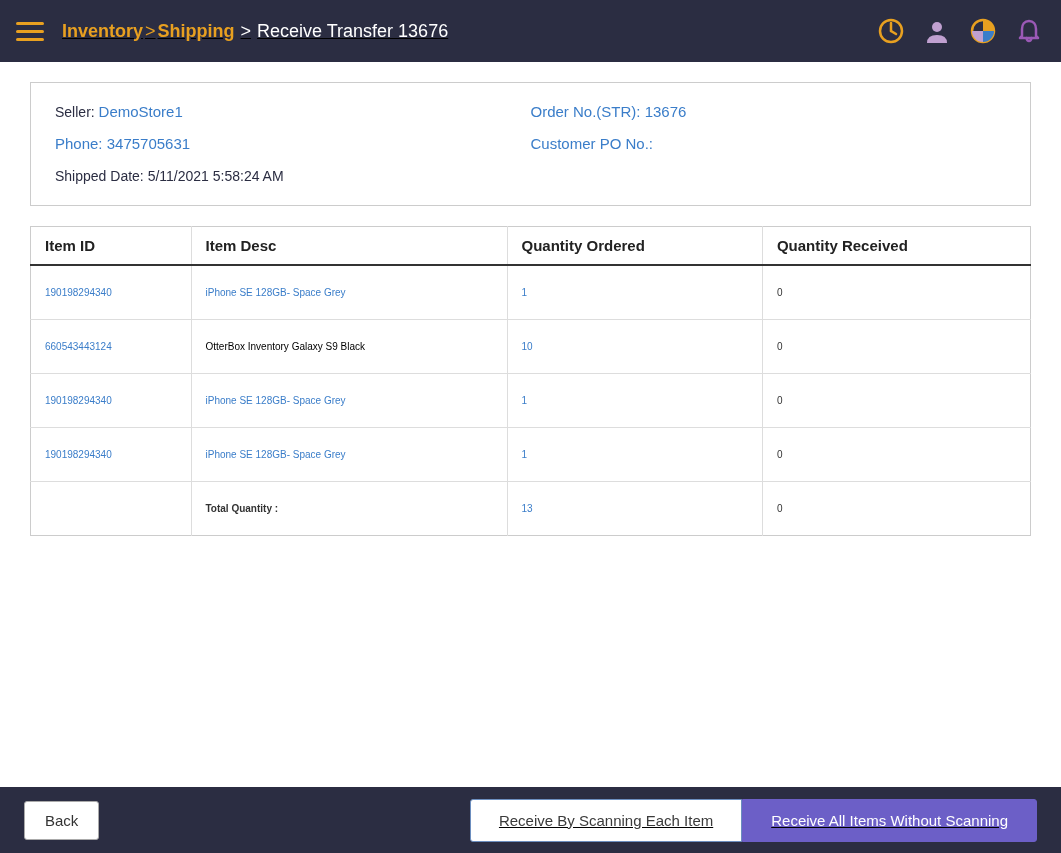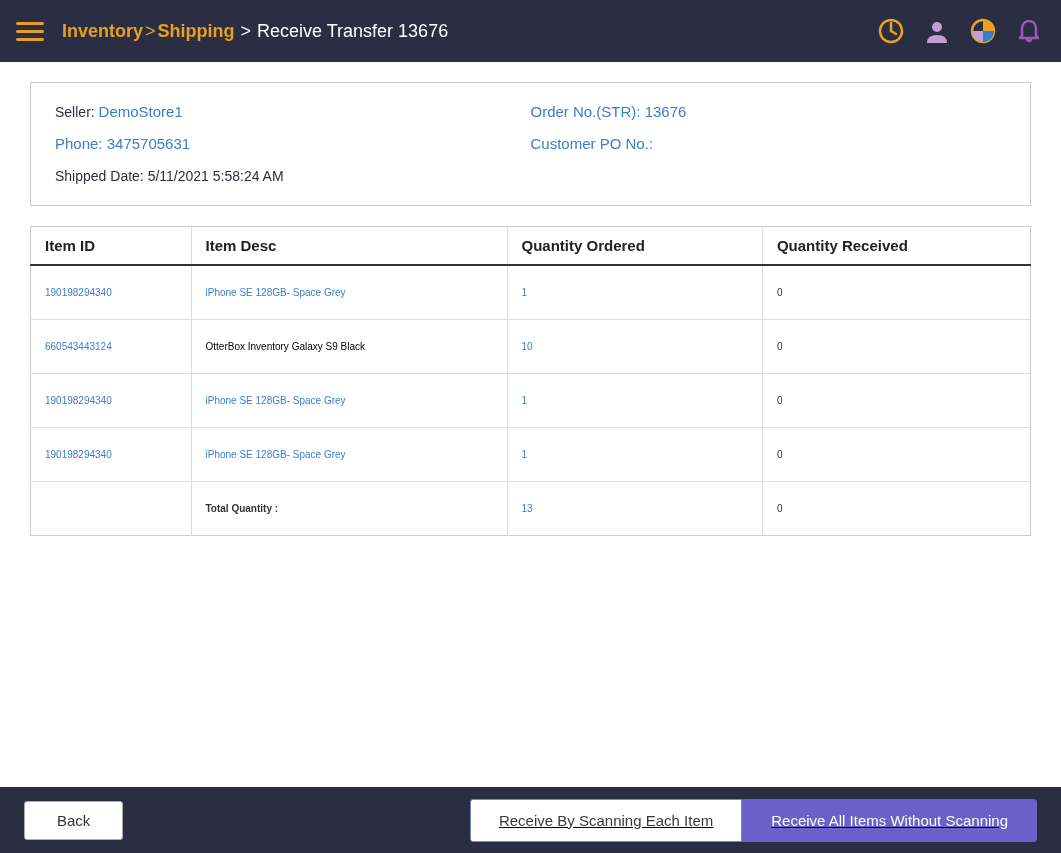--- a/index.html
+++ b/index.html
@@ -14,20 +14,21 @@
     }
 
     
     .header {
       background: #2b2d42;
       display: flex;
       align-items: center;
       padding: 0 16px;
       height: 62px;
       flex-shrink: 0;
+      text-decoration: underline;
     }
     .hamburger-icon {
       display: flex;
       flex-direction: column;
       gap: 5px;
       cursor: pointer;
       margin-right: 18px;
     }
     .hamburger-icon span {
       display: block;
@@ -152,21 +153,21 @@
       display: flex;
       align-items: center;
       justify-content: space-between;
       padding: 0 24px;
       flex-shrink: 0;
     }
     .back-button {
       background: #fff;
       color: #333;
       border: 1.5px solid #aaa;
-      padding: 10px 32px;
+      padding: 10px 20px;
       font-size: 15px;
       cursor: pointer;
       border-radius: 3px;
     }
     .footer-right-buttons {
       display: flex;
       gap: 0;
       text-decoration: underline;
     }
     .scan-button {

